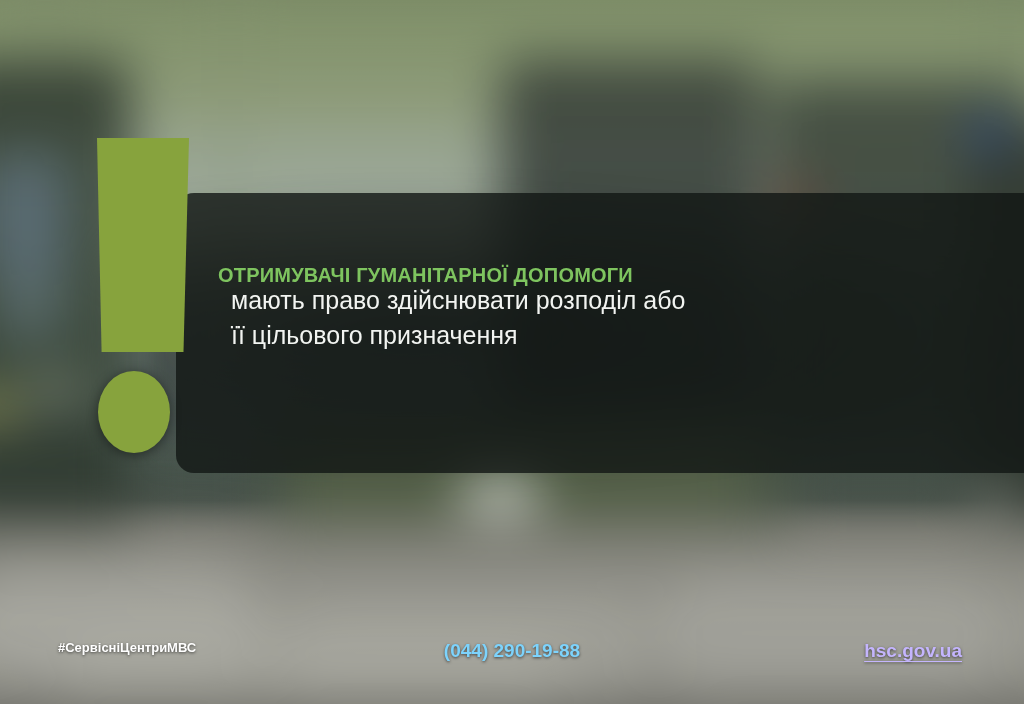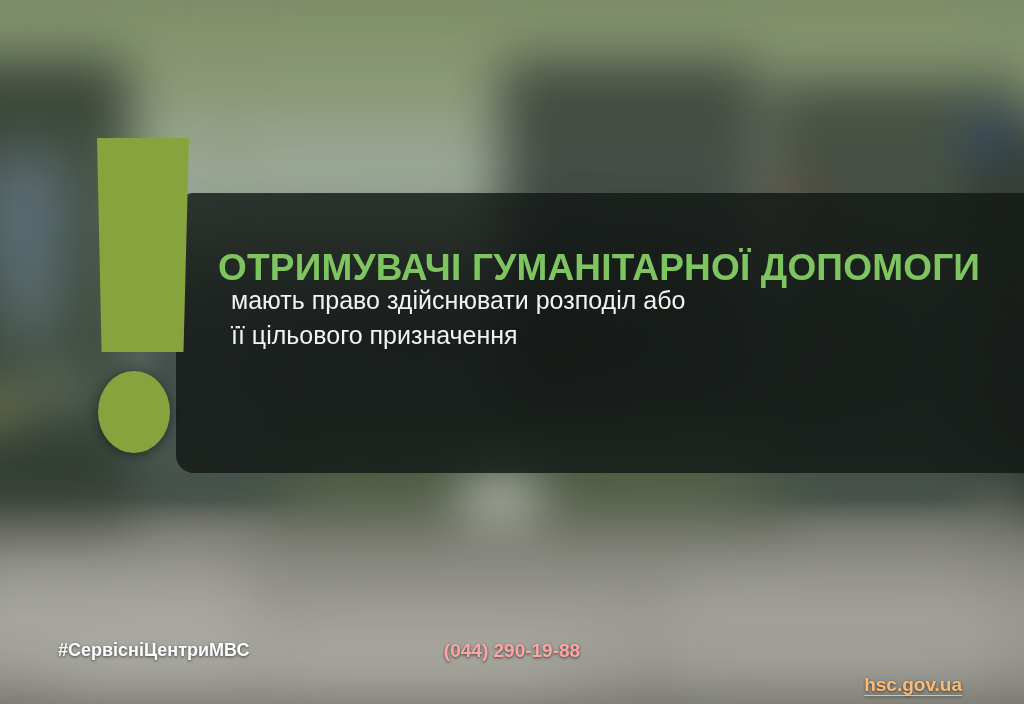--- a/index.html
+++ b/index.html
@@ -102,48 +102,47 @@
     filter:drop-shadow(0 2px 6px rgba(0,0,0,.45));
   }
   .excl-dot{
     position:absolute;left:98px;top:371px;width:72px;height:82px;
     background:#87a33d;border-radius:50%;
     filter:drop-shadow(0 2px 6px rgba(0,0,0,.45));
   }
 
   
   .headline{
-    position:absolute;left:218px;top:247px;
-    font-size:37px;font-weight:bold;letter-spacing:.2px;
+    position:absolute;left:218px;top:264px;
+    font-size:20px;font-weight:bold;letter-spacing:.2px;
     color:#7ec45f;white-space:nowrap;
   }
   .body-text{
     position:absolute;left:231px;top:283px;width:760px;
     font-size:25px;line-height:35px;color:#f2f4f1;
   }
   .body-text .bl{display:block;white-space:nowrap;}
 
   
   .footer{position:absolute;left:0;top:640px;width:1024px;height:32px;}
   .f-hash{
     position:absolute;left:58px;top:0;
-    font-size:18px;font-weight:bold;color:#ffffff;
+    font-size:13px;font-weight:bold;color:#ffffff;
     text-shadow:0 1px 3px rgba(0,0,0,.6);
   }
   .f-phone{
     position:absolute;left:0;top:0;width:1024px;text-align:center;
-    font-size:19px;font-weight:bold;color:#fca5a5;
+    font-size:19px;font-weight:bold;color:#7dd3fc;
     text-shadow:0 1px 3px rgba(0,0,0,.6);
   }
   .f-site{
     position:absolute;right:62px;top:0;
-    font-size:19px;font-weight:bold;color:#fdba74;
+    font-size:19px;font-weight:bold;color:#c4b5fd;
     text-decoration:underline;text-underline-offset:4px;
     text-shadow:0 1px 3px rgba(0,0,0,.6);
-    margin-top:34px;
   }
 </style>
 </head>
 <body>
 
 <div id="poster">
 
   <div class="bg-layer bg-base"></div>
   <div class="bg-layer bg-blobs">
     <div class="blob b-sky"></div>

